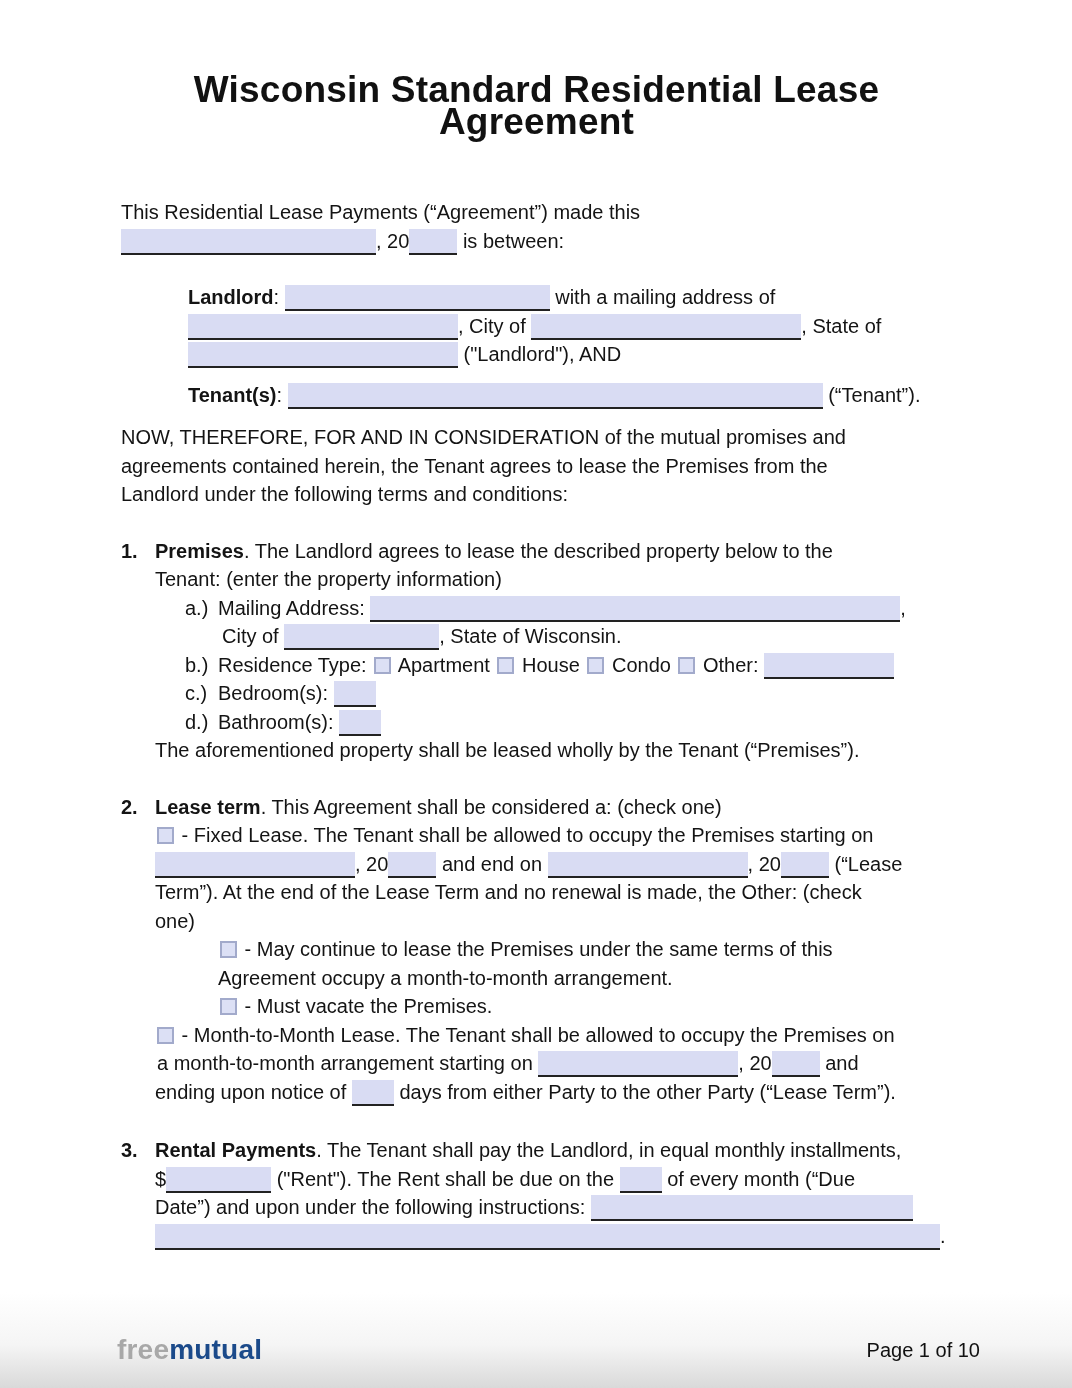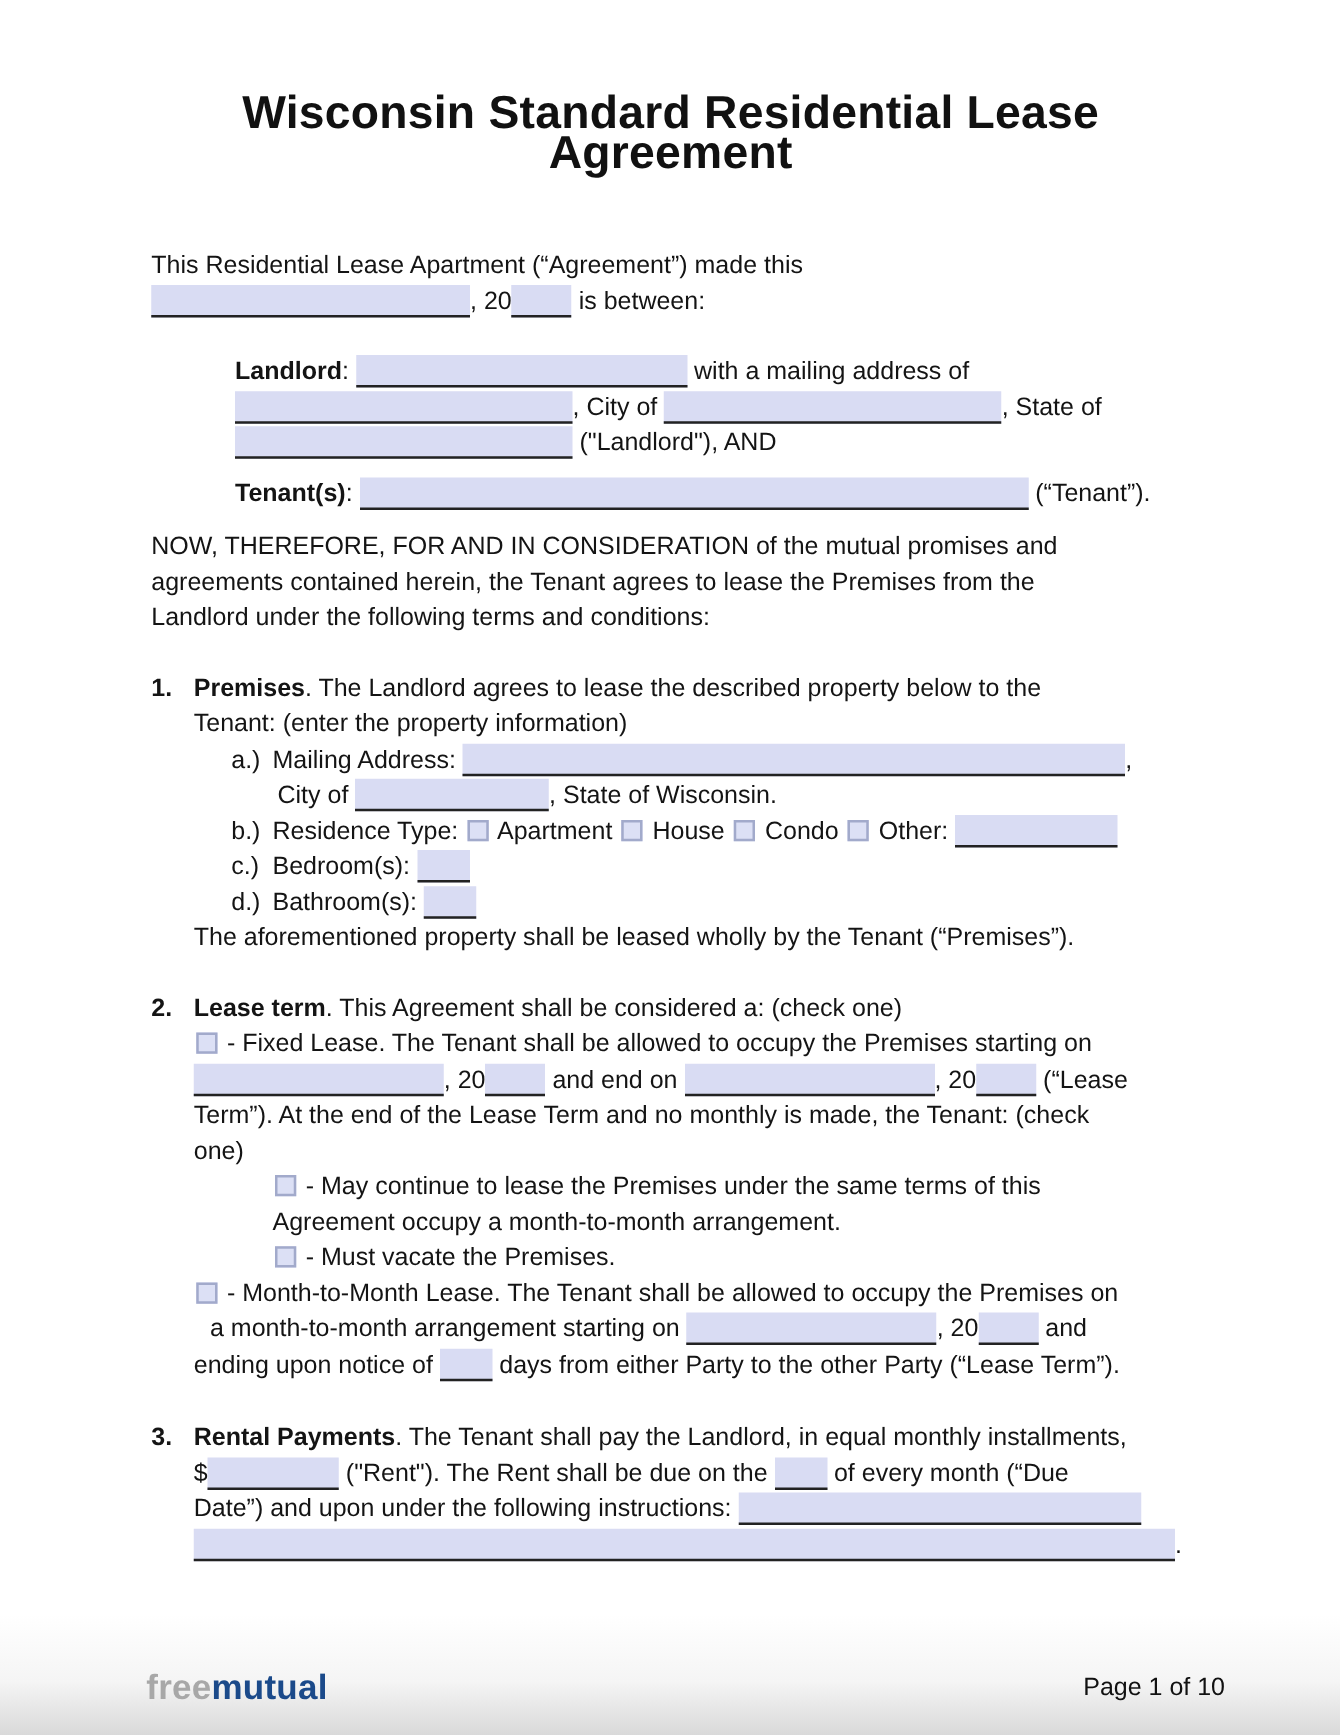--- a/index.html
+++ b/index.html
@@ -41,21 +41,21 @@
   .page-label{font-size:20px;color:#111;}
 </style>
 </head>
 <body>
 
 <div class="page">
   <div class="content">
     <div class="doc-title">Wisconsin Standard Residential Lease Agreement</div>
     <div id="doc-body">
         <div class="doc-block" style="margin-top: 60px;">
-          <div class="doc-line"><span>This Residential Lease Apartment (“Agreement”) made this</span></div>
+          <div class="doc-line"><span>This Residential Lease Payments (“Agreement”) made this</span></div>
           <div class="doc-line"><span class="blank" style="width: 255px;"></span><span>, 20</span><span class="blank" style="width: 48px;"></span><span> is between:</span></div>
         </div>
         <div class="doc-block" style="margin-top: 28px;">
           <div class="doc-line" style="margin-left: 67px;"><span class="b">Landlord</span><span>: </span><span class="blank" style="width: 265px;"></span><span> with a mailing address of</span></div>
           <div class="doc-line" style="margin-left: 67px;"><span class="blank" style="width: 270px;"></span><span>, City of </span><span class="blank" style="width: 270px;"></span><span>, State of</span></div>
           <div class="doc-line" style="margin-left: 67px;"><span class="blank" style="width: 270px;"></span><span> ("Landlord"), AND</span></div>
         </div>
         <div class="doc-block" style="margin-top: 12px;">
           <div class="doc-line" style="margin-left: 67px;"><span class="b">Tenant(s)</span><span>: </span><span class="blank" style="width: 535px;"></span><span> (“Tenant”).</span></div>
         </div>
@@ -71,27 +71,27 @@
           <div class="doc-line" style="margin-left: 101px;"><span>City of </span><span class="blank" style="width: 155px;"></span><span>, State of Wisconsin.</span></div>
           <div class="doc-line" style="margin-left: 97px;"><span class="num" style="width: 33px; margin-left: -33px;">b.)</span><span>Residence Type: </span><span class="checkbox"></span><span> Apartment </span><span class="checkbox"></span><span> House </span><span class="checkbox"></span><span> Condo </span><span class="checkbox"></span><span> Other: </span><span class="blank" style="width: 130px;"></span></div>
           <div class="doc-line" style="margin-left: 97px;"><span class="num" style="width: 33px; margin-left: -33px;">c.)</span><span>Bedroom(s): </span><span class="blank" style="width: 42px;"></span></div>
           <div class="doc-line" style="margin-left: 97px;"><span class="num" style="width: 33px; margin-left: -33px;">d.)</span><span>Bathroom(s): </span><span class="blank" style="width: 42px;"></span></div>
           <div class="doc-line" style="margin-left: 34px;"><span>The aforementioned property shall be leased wholly by the Tenant (“Premises”).</span></div>
         </div>
         <div class="doc-block" style="margin-top: 28px;">
           <div class="doc-line" style="margin-left: 34px;"><span class="num b" style="width: 34px; margin-left: -34px;">2.</span><span class="b">Lease term</span><span>. This Agreement shall be considered a: (check one)</span></div>
           <div class="doc-line" style="margin-left: 34px;"><span class="checkbox"></span><span> - Fixed Lease. The Tenant shall be allowed to occupy the Premises starting on</span></div>
           <div class="doc-line" style="margin-left: 34px;"><span class="blank" style="width: 200px;"></span><span>, 20</span><span class="blank" style="width: 48px;"></span><span> and end on </span><span class="blank" style="width: 200px;"></span><span>, 20</span><span class="blank" style="width: 48px;"></span><span> (“Lease</span></div>
-          <div class="doc-line" style="margin-left: 34px;"><span>Term”). At the end of the Lease Term and no monthly is made, the Tenant: (check</span></div>
+          <div class="doc-line" style="margin-left: 34px;"><span>Term”). At the end of the Lease Term and no renewal is made, the Other: (check</span></div>
           <div class="doc-line" style="margin-left: 34px;"><span>one)</span></div>
           <div class="doc-line" style="margin-left: 97px;"><span class="checkbox"></span><span> - May continue to lease the Premises under the same terms of this</span></div>
           <div class="doc-line" style="margin-left: 97px;"><span>Agreement occupy a month-to-month arrangement.</span></div>
           <div class="doc-line" style="margin-left: 97px;"><span class="checkbox"></span><span> - Must vacate the Premises.</span></div>
           <div class="doc-line" style="margin-left: 34px;"><span class="checkbox"></span><span> - Month-to-Month Lease. The Tenant shall be allowed to occupy the Premises on</span></div>
-          <div class="doc-line" style="margin-left: 47px;"><span>a month-to-month arrangement starting on </span><span class="blank" style="width: 200px;"></span><span>, 20</span><span class="blank" style="width: 48px;"></span><span> and</span></div>
+          <div class="doc-line" style="margin-left: 36px;"><span>a month-to-month arrangement starting on </span><span class="blank" style="width: 200px;"></span><span>, 20</span><span class="blank" style="width: 48px;"></span><span> and</span></div>
           <div class="doc-line" style="margin-left: 34px;"><span>ending upon notice of </span><span class="blank" style="width: 42px;"></span><span> days from either Party to the other Party (“Lease Term”).</span></div>
         </div>
         <div class="doc-block" style="margin-top: 30px;">
           <div class="doc-line" style="margin-left: 34px;"><span class="num b" style="width: 34px; margin-left: -34px;">3.</span><span class="b">Rental Payments</span><span>. The Tenant shall pay the Landlord, in equal monthly installments,</span></div>
           <div class="doc-line" style="margin-left: 34px;"><span>$</span><span class="blank" style="width: 105px;"></span><span> ("Rent"). The Rent shall be due on the </span><span class="blank" style="width: 42px;"></span><span> of every month (“Due</span></div>
           <div class="doc-line" style="margin-left: 34px;"><span>Date”) and upon under the following instructions: </span><span class="blank" style="width: 322px;"></span></div>
           <div class="doc-line" style="margin-left: 34px;"><span class="blank" style="width: 785px;"></span><span>.</span></div>
         </div>
       </div>
   </div>

